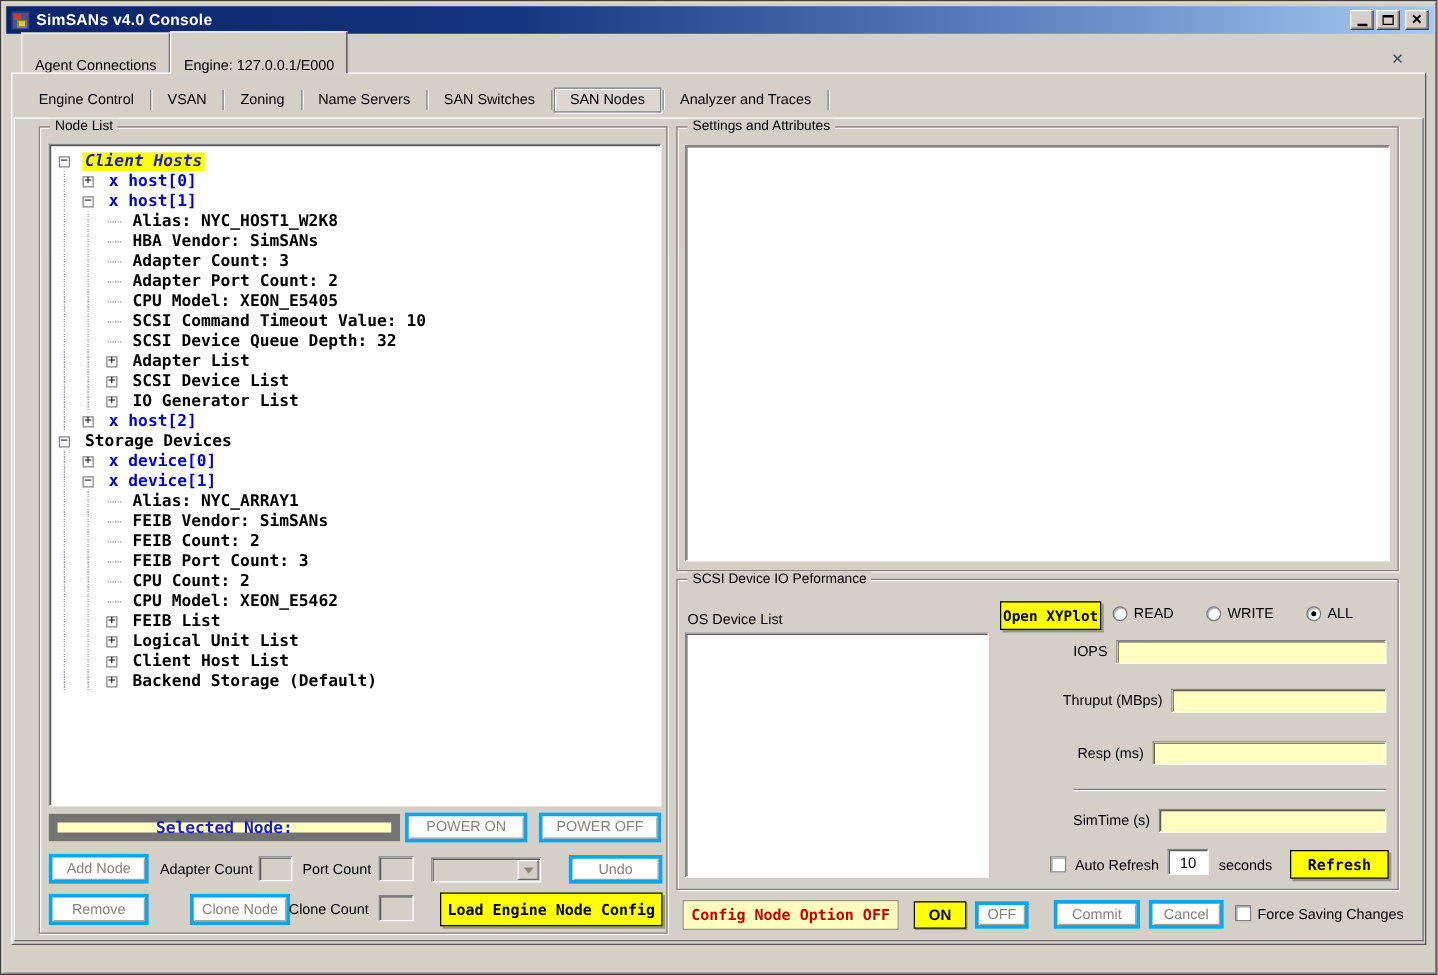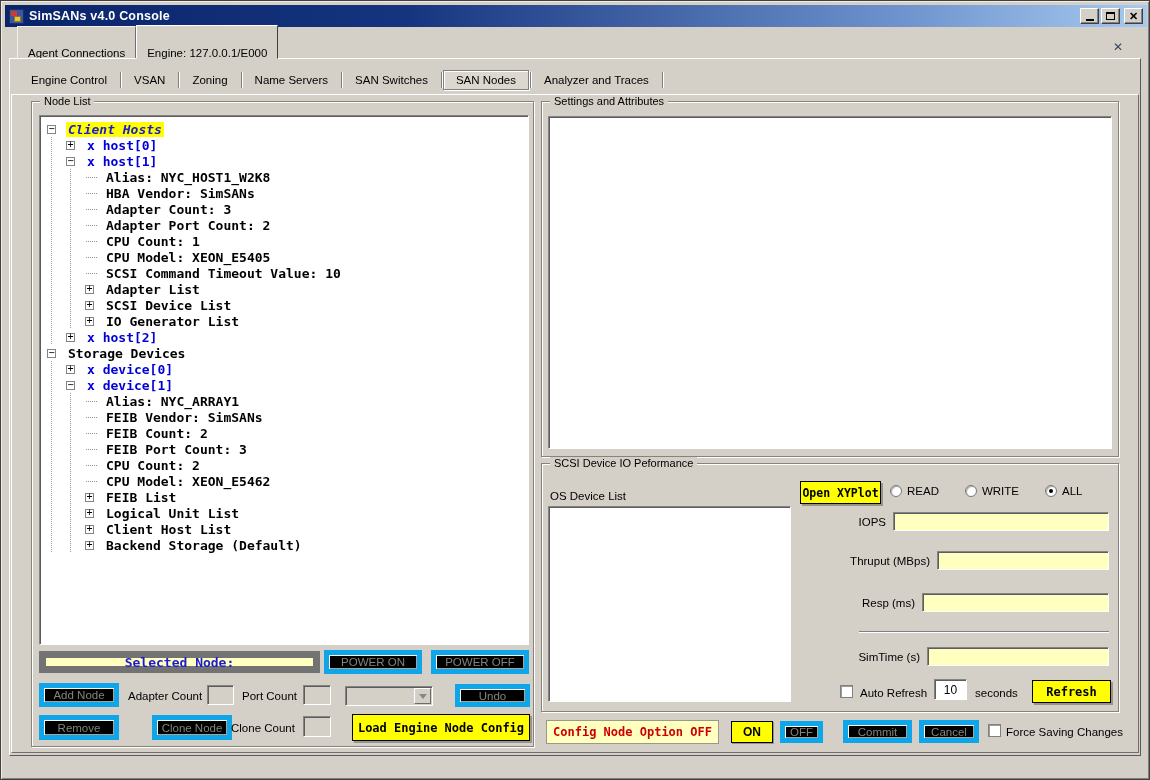--- a/index.html
+++ b/index.html
@@ -37,21 +37,21 @@
   .subtabs{position:absolute;left:18px;top:66px;height:26px;display:flex;align-items:center;z-index:2;}
   .subtab{font-size:11.5px;padding:3px 12px;color:#000;}
   .subtab.sel{border:1px solid #808080;background:#dcd8cf;box-shadow:inset 1px 1px 0 #fff,1px 1px 0 #fff;}
   .subsep{width:1px;height:16px;background:#808080;box-shadow:1px 0 0 #fff;margin:0 1px;}
   
   .group{position:absolute;border:1px solid #87837a;box-shadow:inset 1px 1px 0 #fff,1px 1px 0 #fff;}
   .group > .glabel{position:absolute;top:-7px;left:8px;background:#D4D0C8;padding:0 4px;font-size:11px;color:#000;}
   
   .sunken{border:1px solid;border-color:#848484 #fff #fff #848484;box-shadow:inset 1px 1px 0 #5c5c5c;}
   .whitebox{background:#fff;}
-  .btn{background:#000000;border:5px solid #0ea5e9;box-shadow:inset 1px 1px 0 #fbfaf7,inset -1px -1px 0 #a7a397;
+  .btn{background:#ffffff;border:3px solid #0ea5e9;box-shadow:inset 1px 1px 0 #fbfaf7,inset -1px -1px 0 #a7a397;
     display:flex;align-items:center;justify-content:center;font-size:11.5px;color:#000;}
   .btn.disabled{color:#858379;}
   .ybtn{background:#FFFF00;border:1px solid #000;box-shadow:2px 2px 0 #98948a;
     display:flex;align-items:center;justify-content:center;
     font-family:"DejaVu Sans Mono",monospace;font-weight:bold;font-size:12px;color:#000;}
   .field{background:#FFFFC0;height:19px;}
   .chk{width:13px;height:13px;background:#fff;border:1px solid #808080;box-shadow:inset 1px 1px 0 #9c9c9c;}
   .radio{width:12px;height:12px;border-radius:50%;background:#fff;border:1px solid #777;box-shadow:inset 1px 1px 1px #aaa;position:relative;}
   .radio.on::after{content:"";position:absolute;left:3px;top:3px;width:4px;height:4px;border-radius:50%;background:#000;}
   .slabel{font-size:11.5px;color:#000;}
@@ -132,23 +132,23 @@
     <span class="glabel">Node List</span>
   </div>
   <div class="treebox sunken" id="tree">
       <div class="tr"><span class="cell"><span class="tgl">−</span></span><span class="lbl t-sel">Client Hosts</span></div>
       <div class="tr"><span class="guide"></span><span class="cell"><span class="tgl">+</span></span><span class="lbl t-node">x host[0]</span></div>
       <div class="tr"><span class="guide"></span><span class="cell"><span class="tgl">−</span></span><span class="lbl t-node">x host[1]</span></div>
       <div class="tr"><span class="guide"></span><span class="guide"></span><span class="cell"><span class="stub"></span></span><span class="lbl t-attr">Alias: NYC_HOST1_W2K8</span></div>
       <div class="tr"><span class="guide"></span><span class="guide"></span><span class="cell"><span class="stub"></span></span><span class="lbl t-attr">HBA Vendor: SimSANs</span></div>
       <div class="tr"><span class="guide"></span><span class="guide"></span><span class="cell"><span class="stub"></span></span><span class="lbl t-attr">Adapter Count: 3</span></div>
       <div class="tr"><span class="guide"></span><span class="guide"></span><span class="cell"><span class="stub"></span></span><span class="lbl t-attr">Adapter Port Count: 2</span></div>
-      <div class="tr"><span class="guide"></span><span class="guide"></span><span class="cell"><span class="stub"></span></span><span class="lbl t-attr">CPU Count: 1</span></div>
       <div class="tr"><span class="guide"></span><span class="guide"></span><span class="cell"><span class="stub"></span></span><span class="lbl t-attr">CPU Model: XEON_E5405</span></div>
       <div class="tr"><span class="guide"></span><span class="guide"></span><span class="cell"><span class="stub"></span></span><span class="lbl t-attr">SCSI Command Timeout Value: 10</span></div>
+      <div class="tr"><span class="guide"></span><span class="guide"></span><span class="cell"><span class="stub"></span></span><span class="lbl t-attr">SCSI Device Queue Depth: 32</span></div>
       <div class="tr"><span class="guide"></span><span class="guide"></span><span class="cell"><span class="tgl">+</span></span><span class="lbl t-attr">Adapter List</span></div>
       <div class="tr"><span class="guide"></span><span class="guide"></span><span class="cell"><span class="tgl">+</span></span><span class="lbl t-attr">SCSI Device List</span></div>
       <div class="tr"><span class="guide"></span><span class="guide"></span><span class="cell"><span class="tgl">+</span></span><span class="lbl t-attr">IO Generator List</span></div>
       <div class="tr"><span class="guide"></span><span class="cell"><span class="tgl">+</span></span><span class="lbl t-node">x host[2]</span></div>
       <div class="tr"><span class="cell"><span class="tgl">−</span></span><span class="lbl t-cat">Storage Devices</span></div>
       <div class="tr"><span class="guide"></span><span class="cell"><span class="tgl">+</span></span><span class="lbl t-node">x device[0]</span></div>
       <div class="tr"><span class="guide"></span><span class="cell"><span class="tgl">−</span></span><span class="lbl t-node">x device[1]</span></div>
       <div class="tr"><span class="guide"></span><span class="guide"></span><span class="cell"><span class="stub"></span></span><span class="lbl t-attr">Alias: NYC_ARRAY1</span></div>
       <div class="tr"><span class="guide"></span><span class="guide"></span><span class="cell"><span class="stub"></span></span><span class="lbl t-attr">FEIB Vendor: SimSANs</span></div>
       <div class="tr"><span class="guide"></span><span class="guide"></span><span class="cell"><span class="stub"></span></span><span class="lbl t-attr">FEIB Count: 2</span></div>

